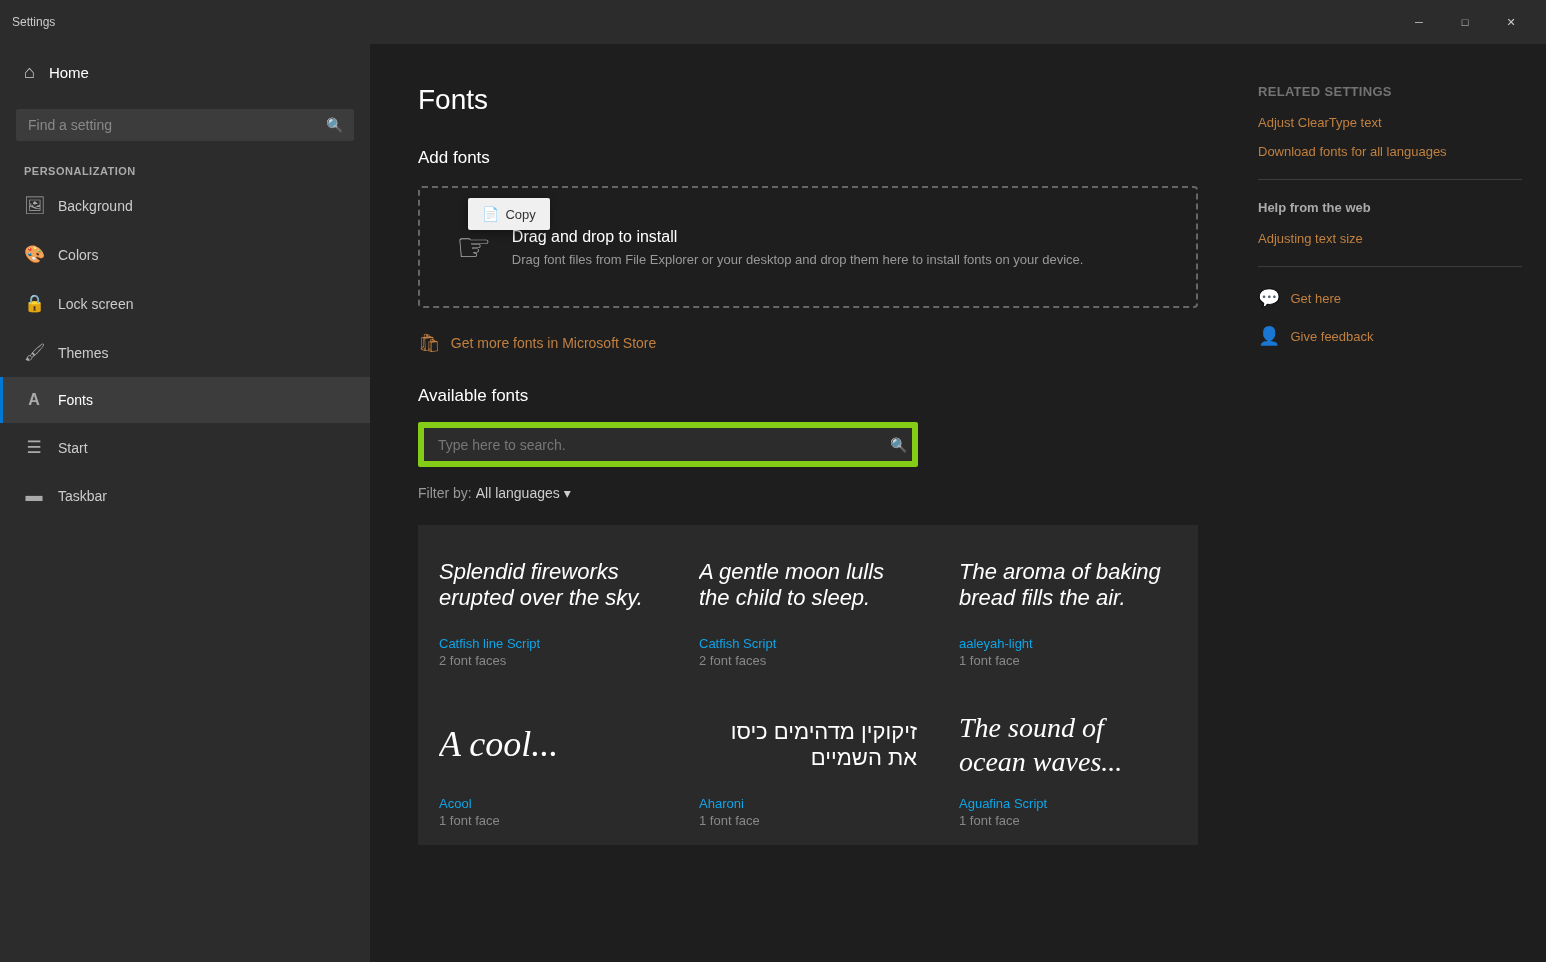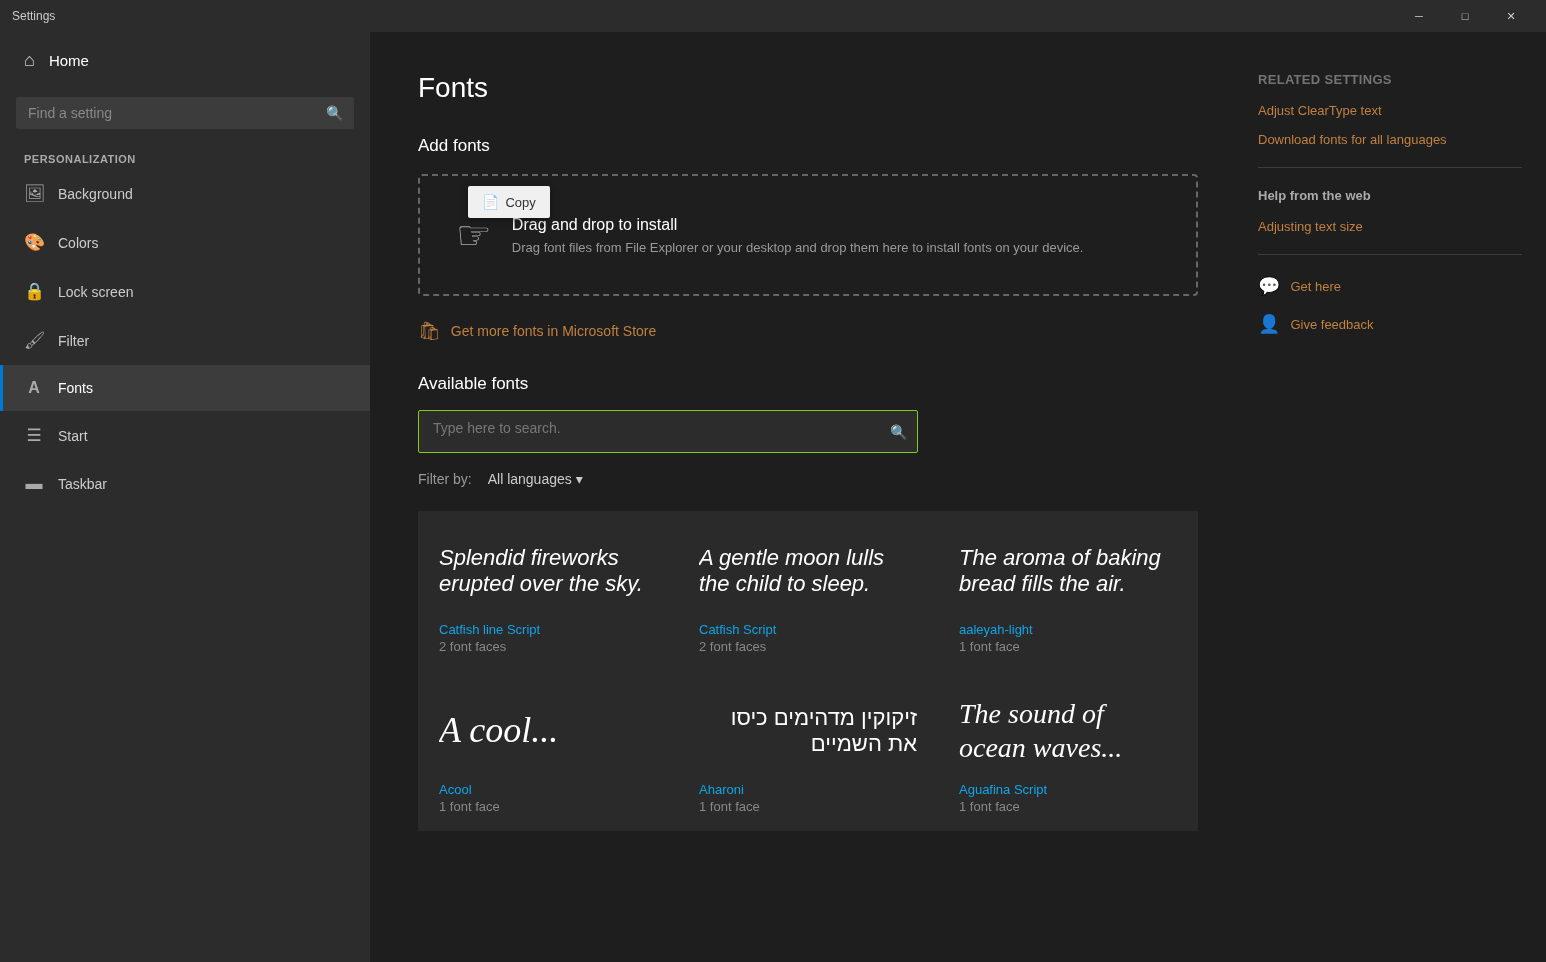--- a/index.html
+++ b/index.html
@@ -9,21 +9,21 @@
       color: #ffffff;
       width: 1546px;
       height: 962px;
       overflow: hidden;
       display: flex;
       flex-direction: column;
     }
     
     .titlebar {
       background: #2c2c2c;
-      height: 32px;
+      height: 44px;
       display: flex;
       align-items: center;
       padding: 0 12px;
       flex-shrink: 0;
     }
     .titlebar-title {
       font-size: 12px;
       color: #ccc;
       flex: 1;
     }
@@ -219,42 +219,42 @@
     }
 
     
     .font-search {
       position: relative;
       margin-bottom: 18px;
     }
     .font-search input {
       width: 500px;
       background: #2c2c2c;
-      border: 1px solid #84cc16;
+      border: 6px solid #84cc16;
       border-radius: 2px;
       color: #ccc;
-      padding: 9px 36px 16px 14px;
+      padding: 9px 36px 8px 14px;
       font-size: 14px;
       outline: none;
     }
     .font-search input::placeholder { color: #777; }
     .font-search-icon {
       position: absolute;
       right: calc(100% - 490px);
       top: 50%;
       transform: translateY(-50%);
       color: #888;
       font-size: 14px;
     }
 
     
     .filter-row {
       display: flex;
       align-items: center;
-      gap: 16px;
+      gap: 4px;
       margin-bottom: 24px;
       font-size: 14px;
       color: #ccc;
     }
     .filter-dropdown {
       display: flex;
       align-items: center;
       gap: 4px;
       cursor: pointer;
       color: #ccc;
@@ -379,21 +379,21 @@
     <div class="sidebar-item">
       <span class="sidebar-item-icon">🎨</span>
       <span>Colors</span>
     </div>
     <div class="sidebar-item">
       <span class="sidebar-item-icon">🔒</span>
       <span>Lock screen</span>
     </div>
     <div class="sidebar-item">
       <span class="sidebar-item-icon">🖌</span>
-      <span>Filter</span>
+      <span>Themes</span>
     </div>
     <div class="sidebar-item active">
       <span class="sidebar-item-icon" style="font-weight:bold;font-size:16px;">A</span>
       <span>Fonts</span>
     </div>
     <div class="sidebar-item">
       <span class="sidebar-item-icon">☰</span>
       <span>Start</span>
     </div>
     <div class="sidebar-item">

